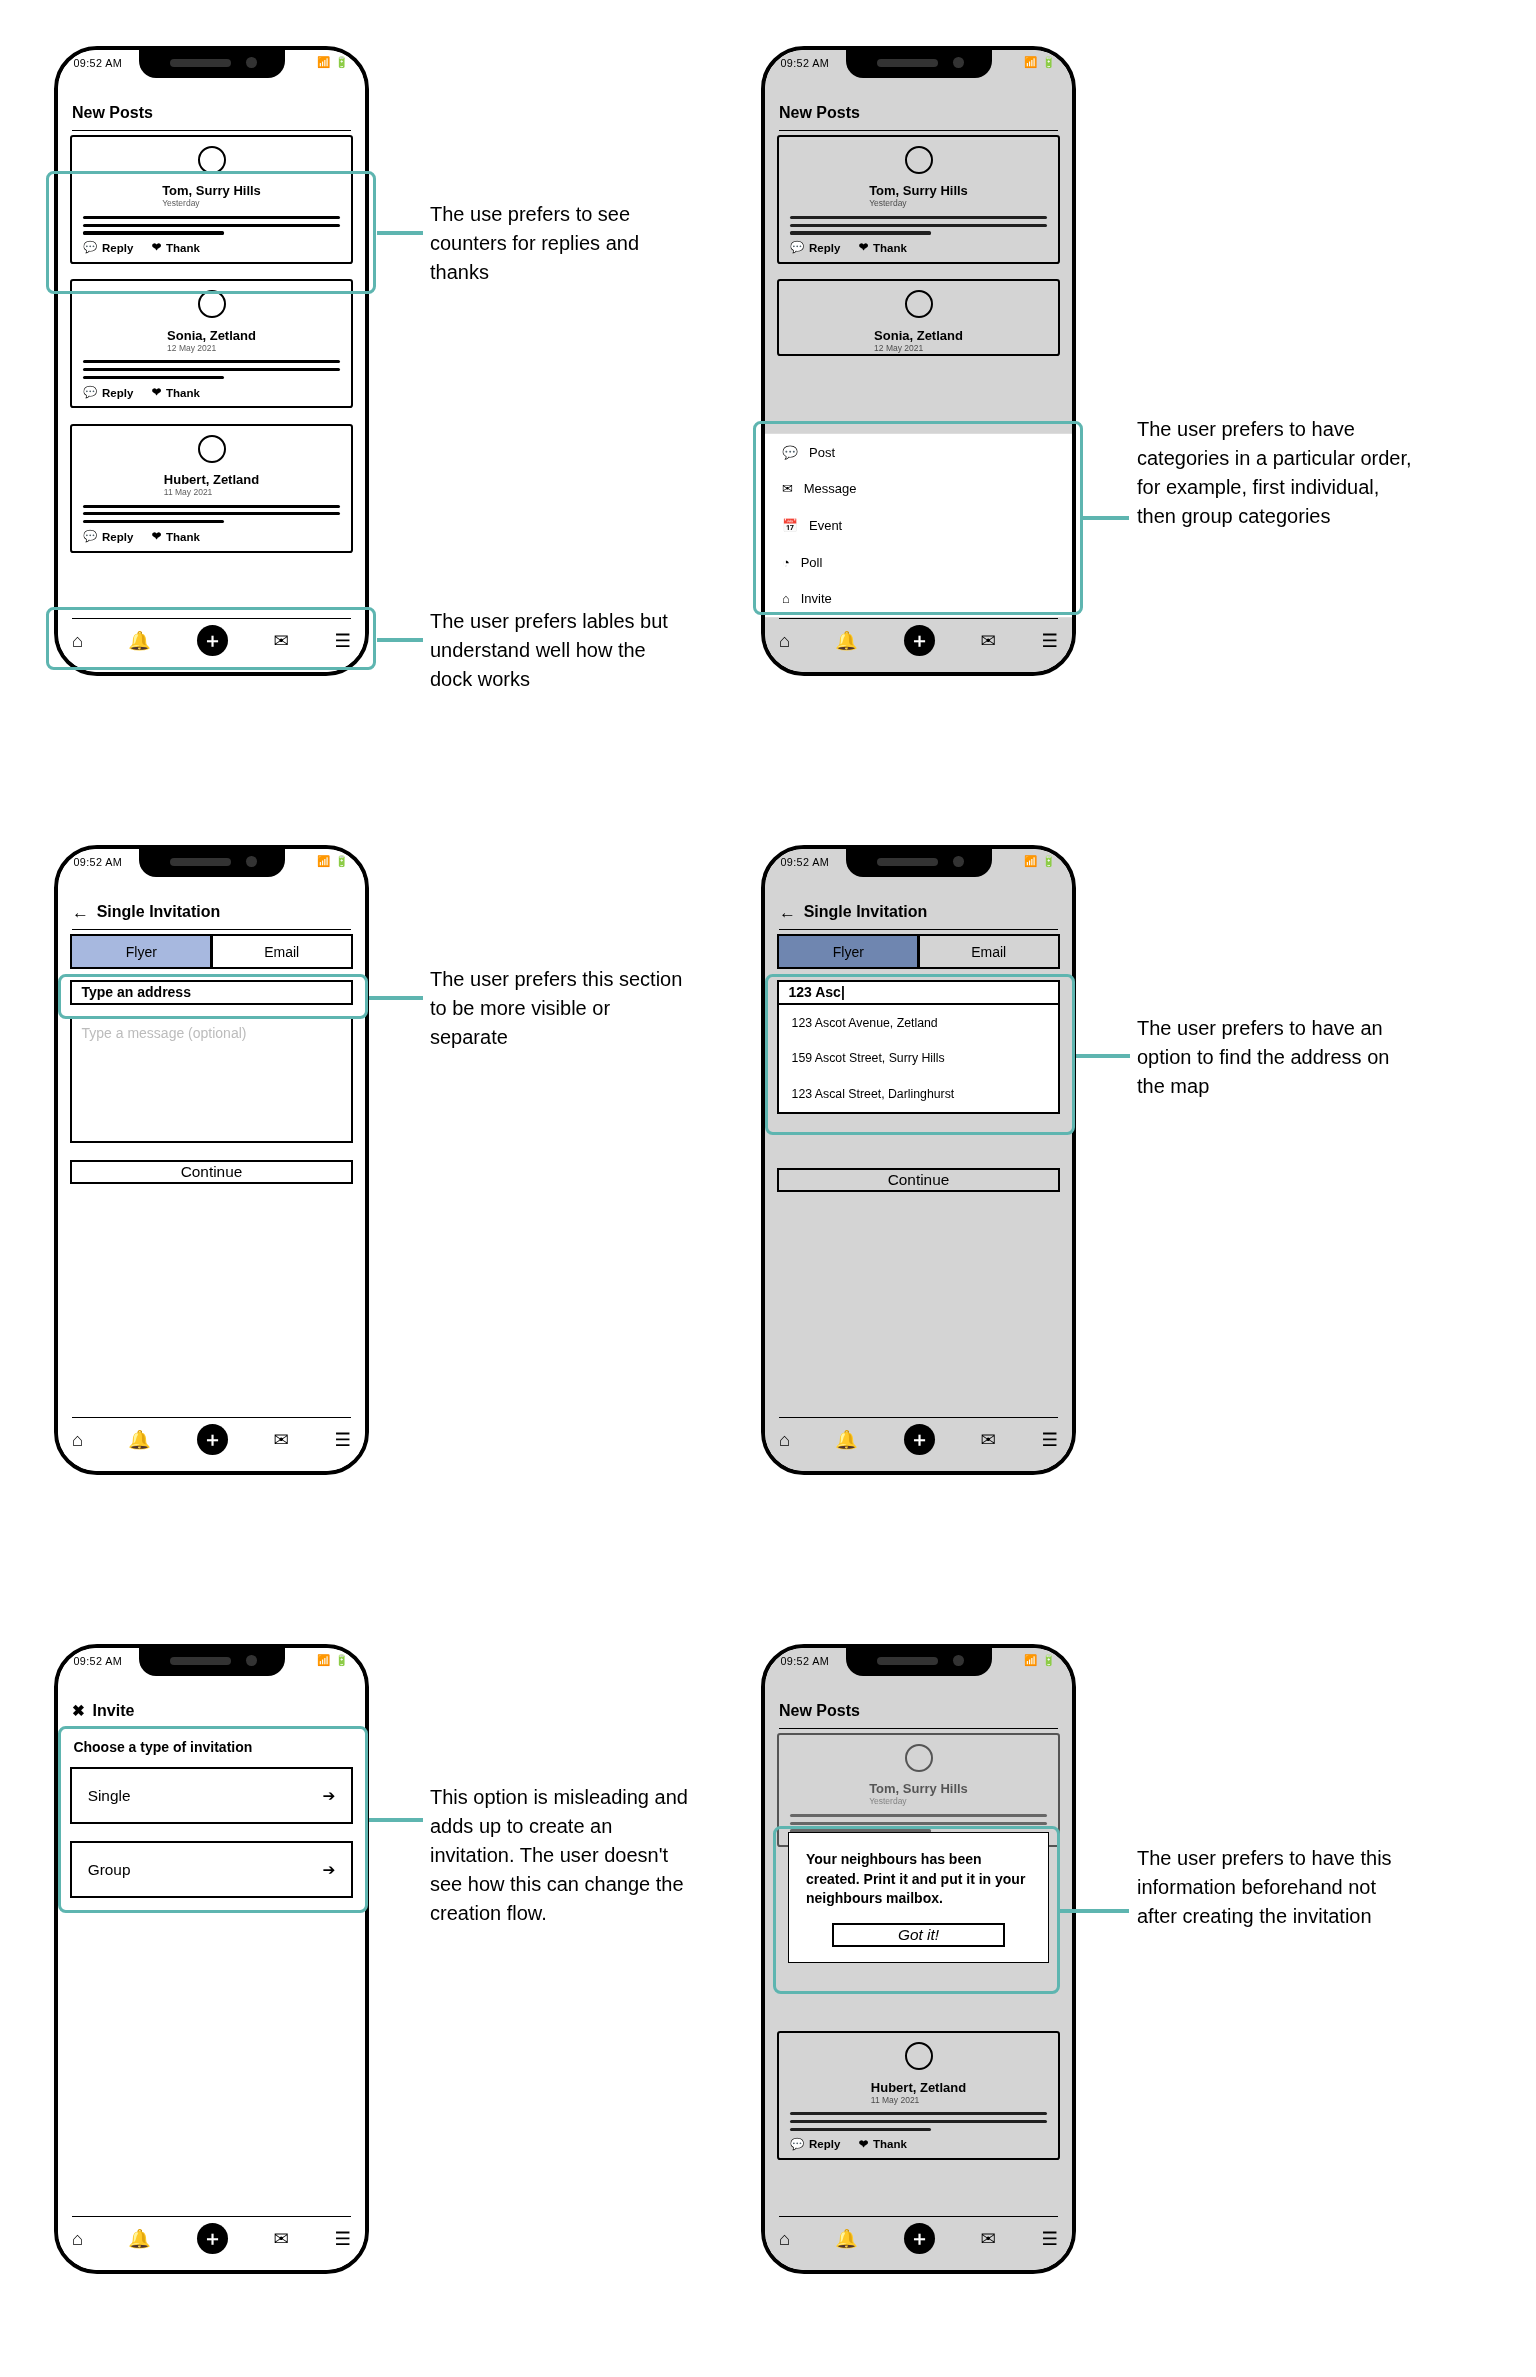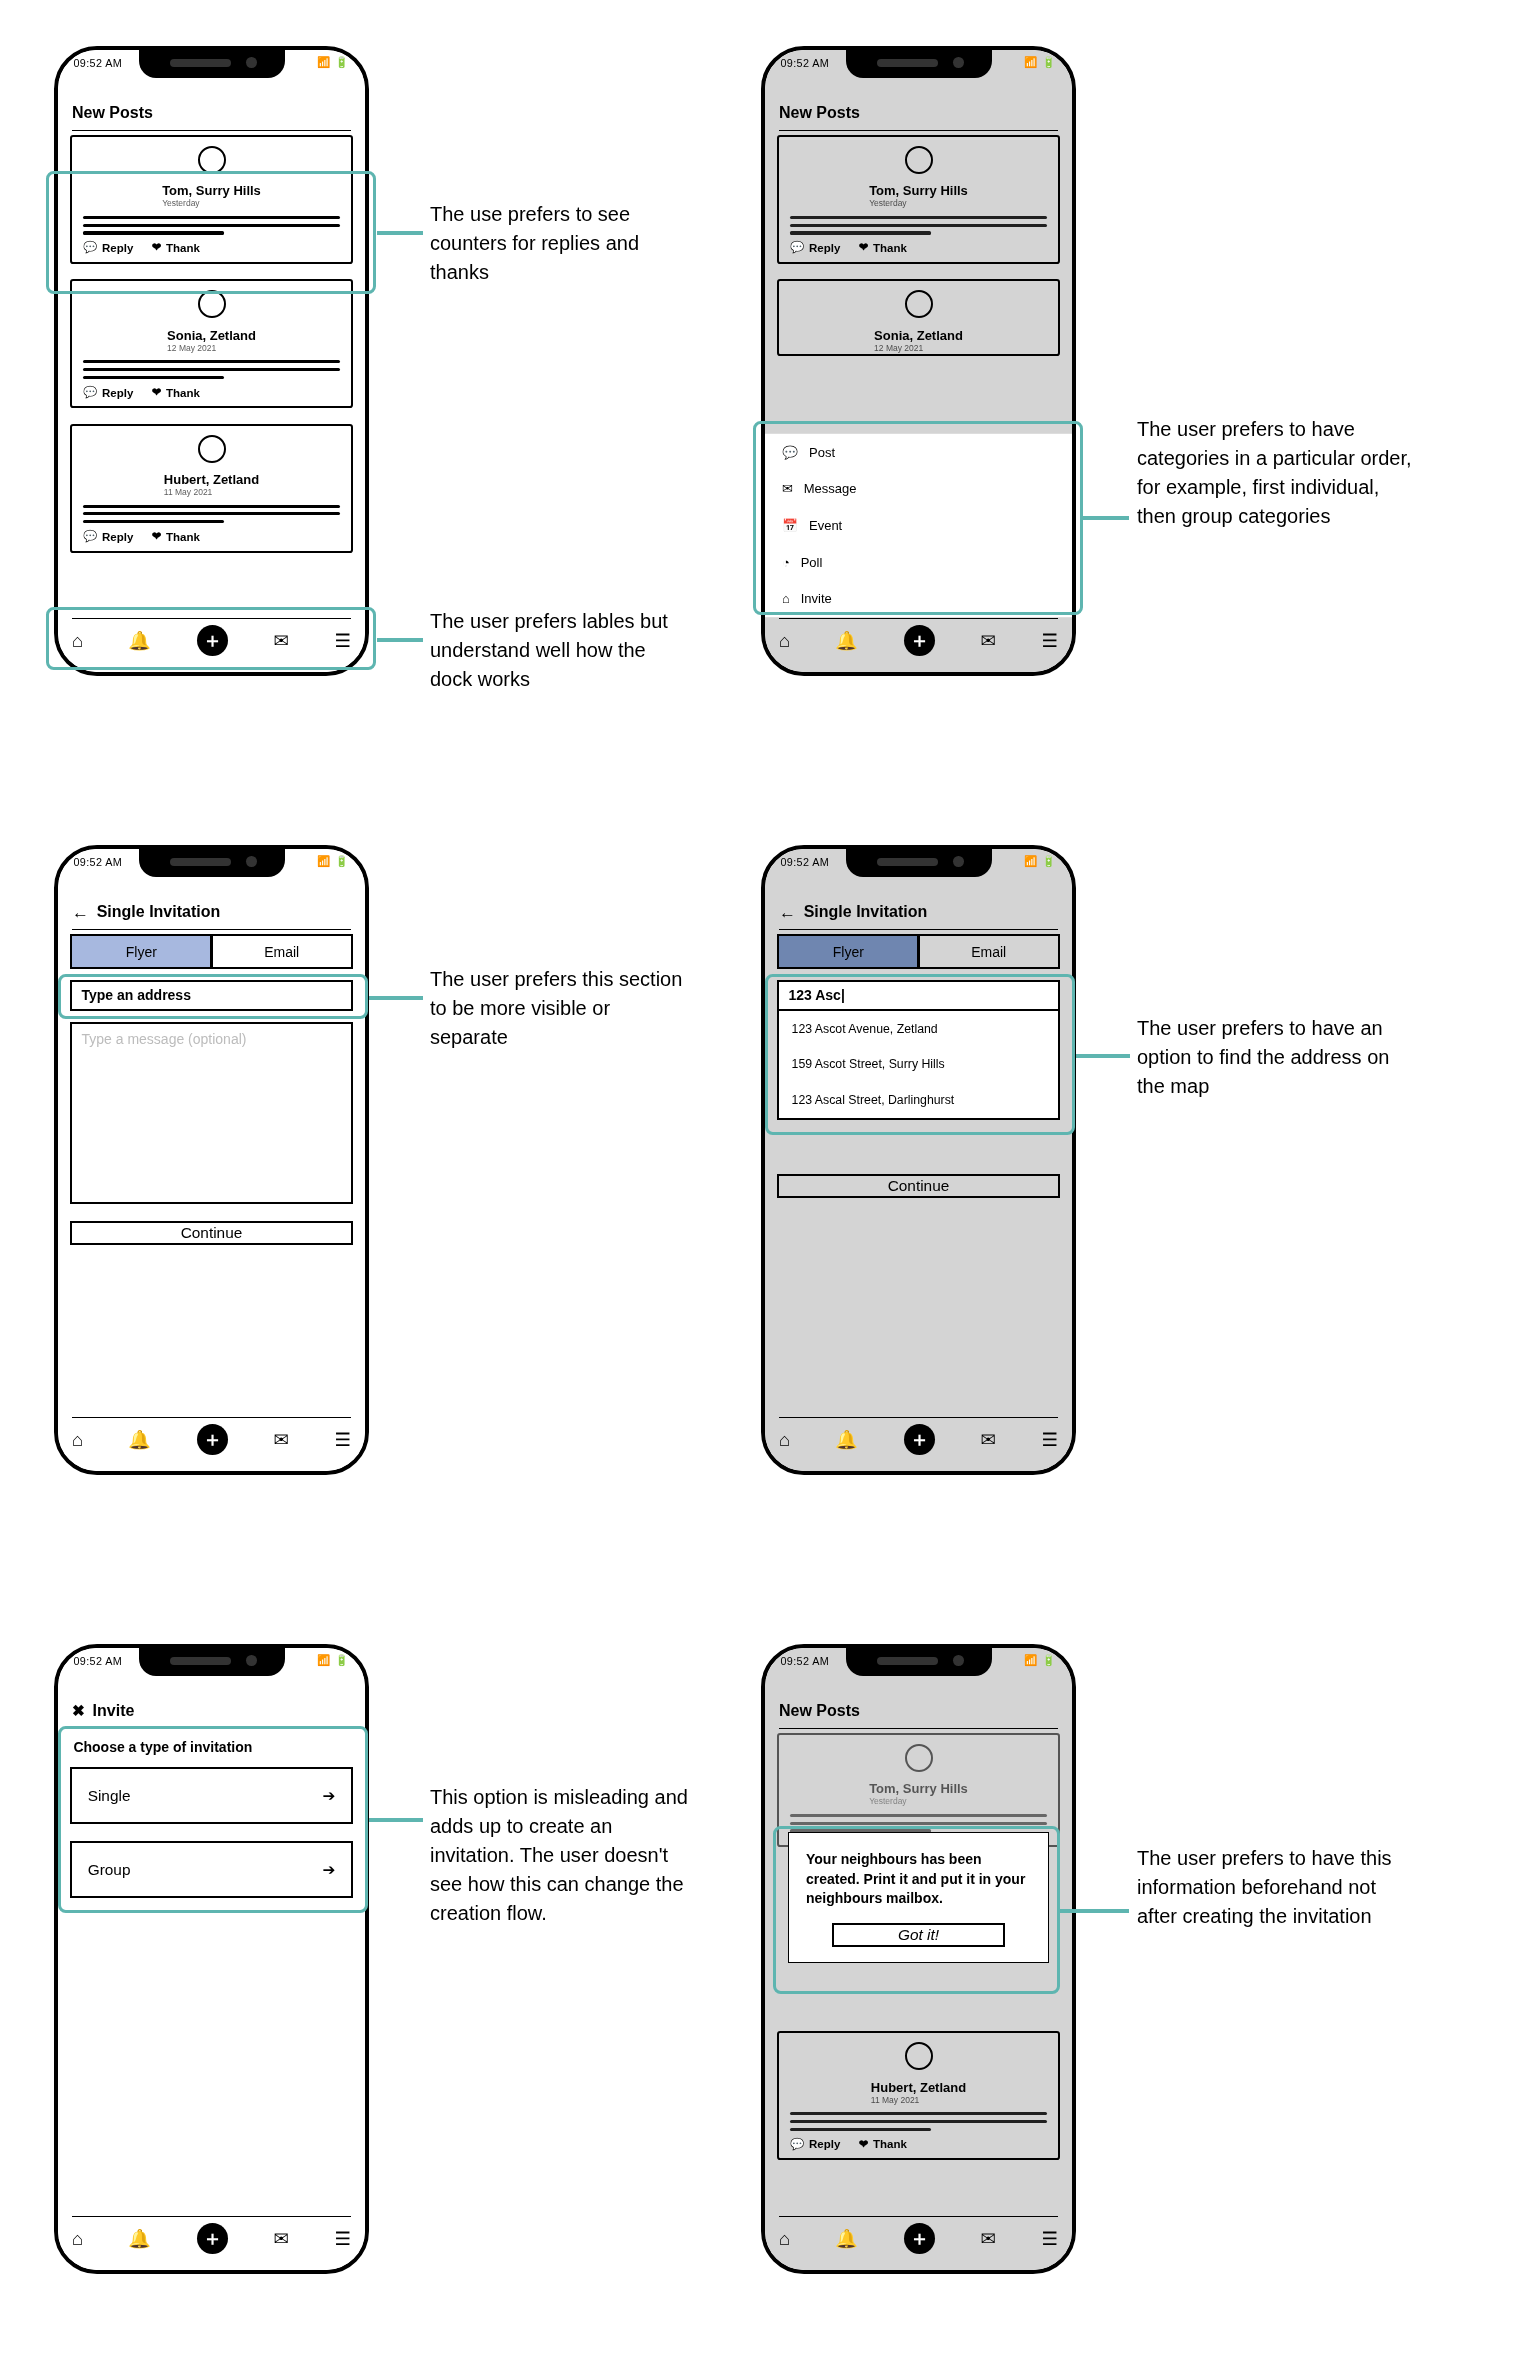--- a/index.html
+++ b/index.html
@@ -54,22 +54,22 @@
   .menu { position:absolute; left:0; right:0; background:#fff; border-top:0.8px solid #0002; border-bottom:0.8px solid #0002; }
   .menu .mitem { display:flex; align-items:center; gap:10.8px; padding:10.8px 17px; font-size:13px; }
 
   
   .tabs { display:flex; border:2.3px solid #000; height:35px; }
   .tabs .t { flex:1; display:flex; align-items:center; justify-content:center; font-size:14px; font-weight:500; }
   .tabs .sep { width:2.3px; background:#000; }
   .tabsel-light { background: var(--lightbtn); }
   .tabsel-dark  { background: var(--slatebtn); color:#000; }
 
-  .field { border:2.3px solid #000; height:31px; display:flex; align-items:center; padding:0 9.2px; font-size:14px; margin-top:10.8px; background:inherit; }
-  .textarea { border:2.3px solid #000; height:182px; padding:7.7px 9.2px; font-size:14px; color: var(--muted); margin-top:10.8px; }
+  .field { border:2.3px solid #000; height:25px; display:flex; align-items:center; padding:0 9.2px; font-size:14px; margin-top:10.8px; background:inherit; }
+  .textarea { border:2.3px solid #000; height:127px; padding:7.7px 9.2px; font-size:14px; color: var(--muted); margin-top:10.8px; }
   .btn { border:2.3px solid #000; height:24px; display:flex; align-items:center; justify-content:center; font-size:15.4px; margin-top:17px; }
 
   
   .dropdown { border:2.3px solid #000; border-top:none; background:#fff; }
   .dropdown .opt { padding:10.8px 12.3px; font-size:12.3px; }
 
   
   .subheader { font-size:14px; font-weight:600; margin:6.1px 3.1px 12.3px; }
   .choicecard { border:2.3px solid #000; height:57px; display:flex; align-items:center; justify-content:space-between; padding:0 15.4px; font-size:15.4px; margin-bottom:17px; }
 

